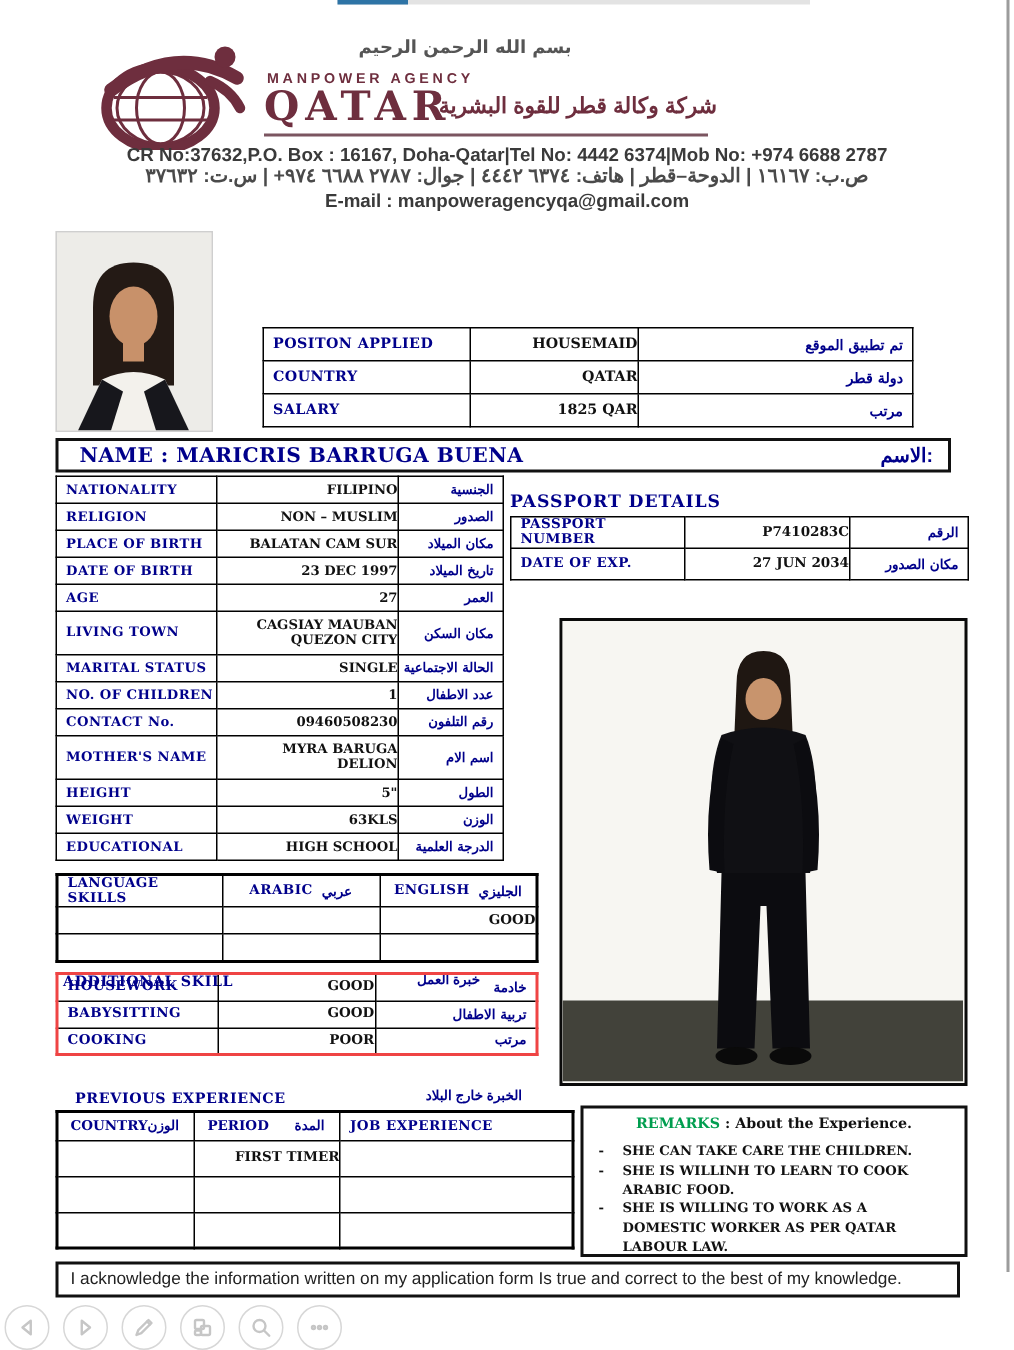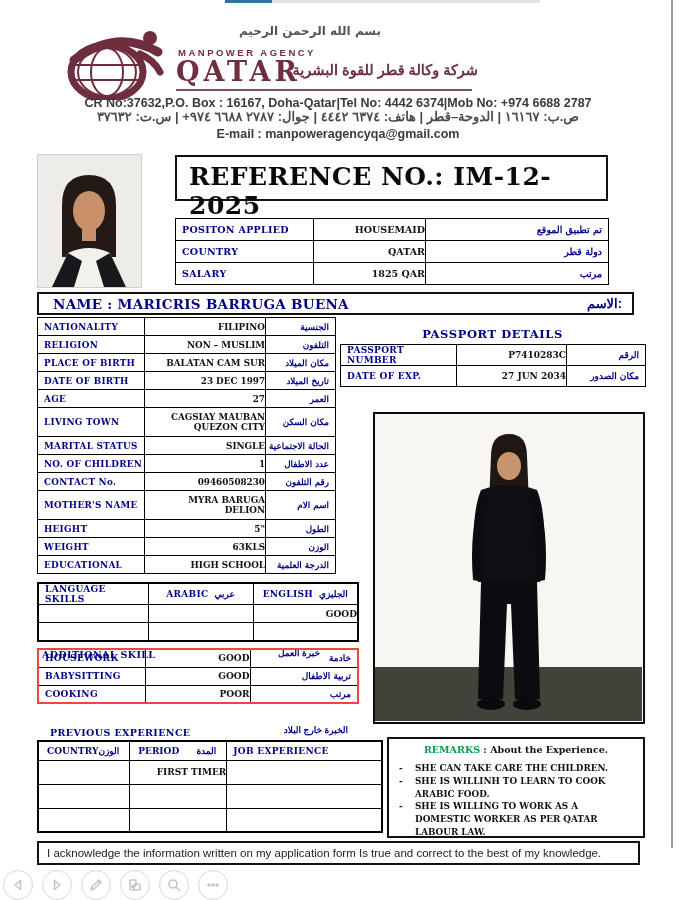--- a/index.html
+++ b/index.html
@@ -43,21 +43,21 @@
   .pos-table td { height:22px; font-size:9.5px; }
 
   .name-bar { left:37px; top:292px; width:597px; height:23px; border:2px solid #111; display:flex; align-items:center; justify-content:space-between; padding:0 10px 0 14px; }
   .name-text { font-family:"DejaVu Serif", serif; font-size:13.5px; font-weight:bold; color:#00008b; letter-spacing:0.3px; }
   .name-ar { font-size:13px; font-weight:bold; color:#00008b; }
 
   .personal-table { left:37px; top:317px; }
   .personal-table td { height:18px; font-size:8.8px; }
   .personal-table tr.tall td { height:29px; }
 
-  .passport-title { left:340px; top:327px; width:305px; text-align:center; font-family:"DejaVu Serif", serif; font-size:11.5px; font-weight:bold; color:#00008b; letter-spacing:0.6px; }
+  .passport-title { left:340px; top:327px; width:305px; text-align:left; font-family:"DejaVu Serif", serif; font-size:11.5px; font-weight:bold; color:#00008b; letter-spacing:0.6px; }
   .passport-table { left:340px; top:344px; }
   .passport-table td { height:21px; font-size:9px; }
 
   .fullbody { left:373px; top:412px; width:272px; height:312px; border:2.5px solid #0a0a0a; background:#f7f6f2; }
 
   .lang-table { left:37px; top:582px; border:2.5px solid #000; }
   .lang-table td { height:18px; font-size:9px; }
   .hdr-pair { display:flex; align-items:center; justify-content:center; gap:6px; }
 
   .add-title { left:42px; top:649px; font-family:"DejaVu Serif", serif; font-size:9.5px; font-weight:bold; color:#00008b; letter-spacing:0.4px; }
@@ -125,23 +125,20 @@
       <rect width="103" height="132" fill="#edece8"></rect>
       <path d="M24,50 q0,-30 27,-30 q27,0 27,30 l0,52 l-54,0 Z" fill="#241a15"></path>
       <ellipse cx="51" cy="56" rx="16" ry="20" fill="#c8916a"></ellipse>
       <rect x="44" y="72" width="14" height="14" fill="#c8916a"></rect>
       <path d="M14,132 L30,98 Q51,88 72,98 L88,132 Z" fill="#f3f1ec"></path>
       <path d="M14,132 L30,98 L44,106 L36,132 Z" fill="#17171c"></path>
       <path d="M88,132 L72,98 L58,106 L66,132 Z" fill="#17171c"></path>
     </svg>
   </div>
 
-  <div class="abs ref-box">
-    <span class="ref-text serif">REFERENCE NO.: IM-12-2025</span>
-  </div>
 
   <table class="abs pos-table">
     <colgroup>
         <col style="width:138px">
         <col style="width:112px">
         <col style="width:183px">
       </colgroup>
     <tbody>
         <tr>
       <td class="lbl">POSITON APPLIED</td>
@@ -174,21 +171,21 @@
       </colgroup>
     <tbody>
         <tr>
           <td class="lbl">NATIONALITY</td>
           <td class="val">FILIPINO</td>
           <td class="arb">الجنسية</td>
         </tr>
     <tr>
           <td class="lbl">RELIGION</td>
           <td class="val">NON – MUSLIM</td>
-          <td class="arb">التلفون</td>
+          <td class="arb">الصدور</td>
         </tr>
     <tr>
           <td class="lbl">PLACE OF BIRTH</td>
           <td class="val">BALATAN CAM SUR</td>
           <td class="arb">مكان الميلاد</td>
         </tr>
     <tr>
           <td class="lbl">DATE OF BIRTH</td>
           <td class="val">23 DEC 1997</td>
           <td class="arb">تاريخ الميلاد</td>

